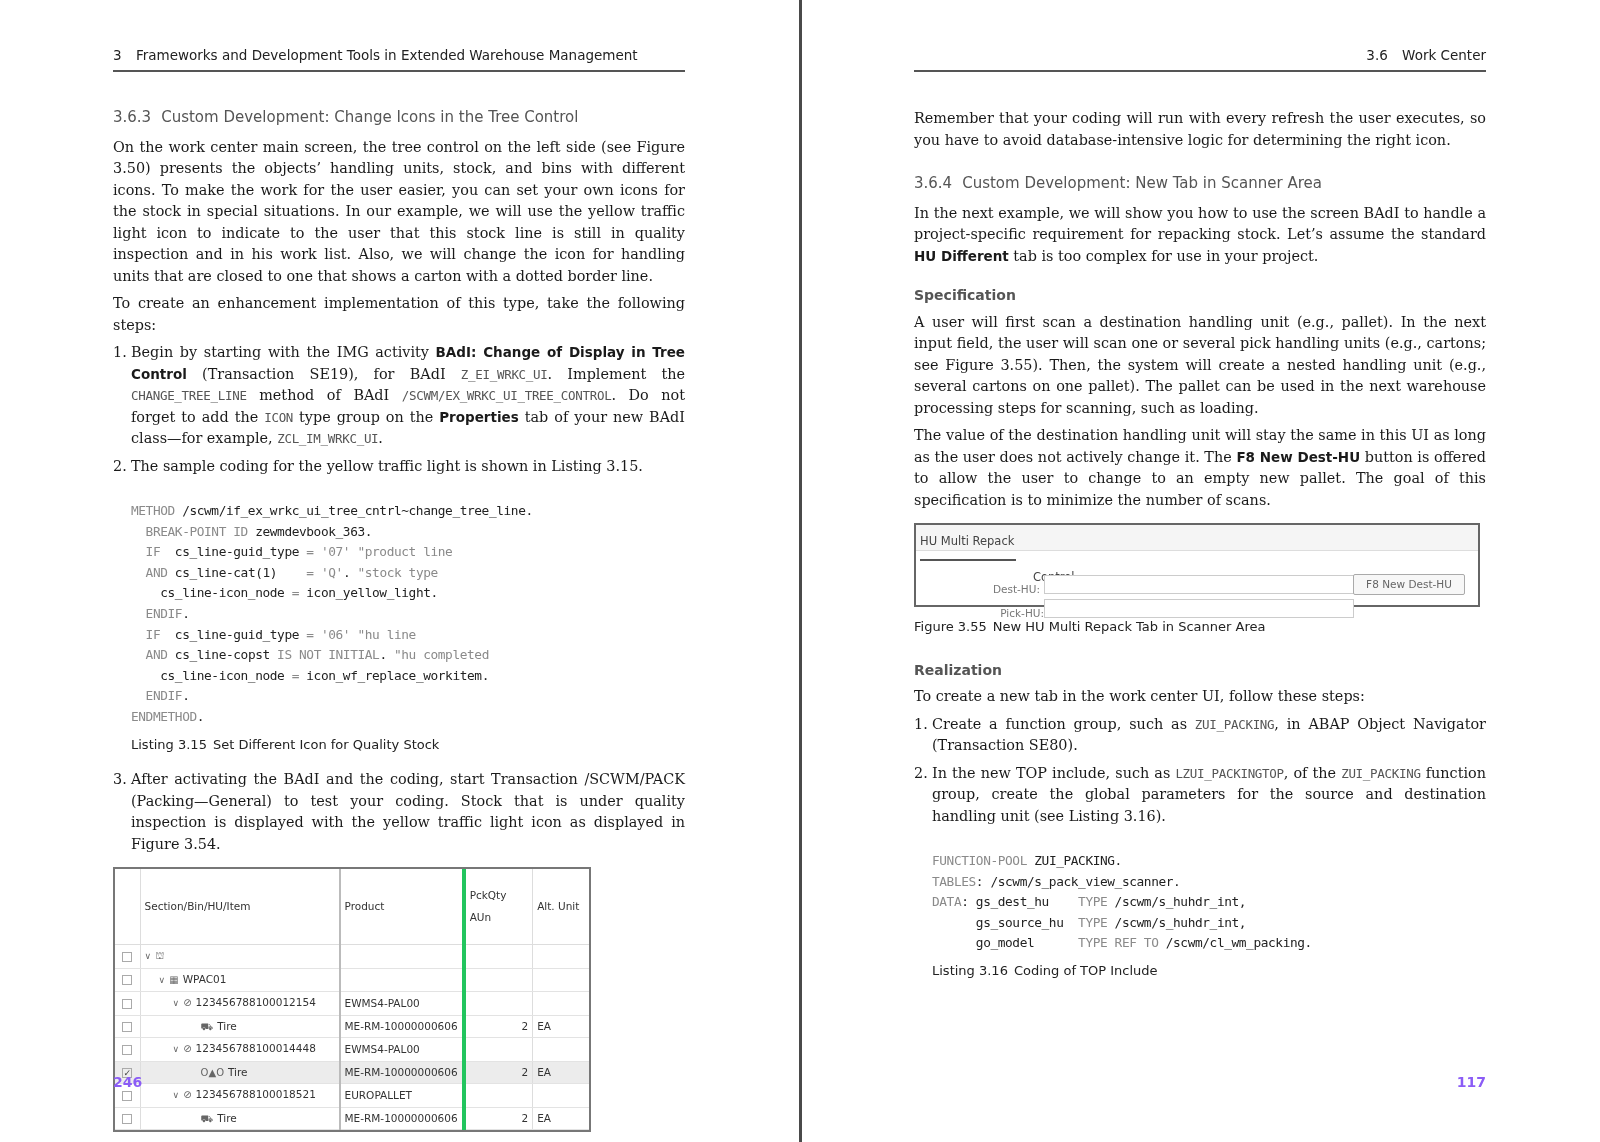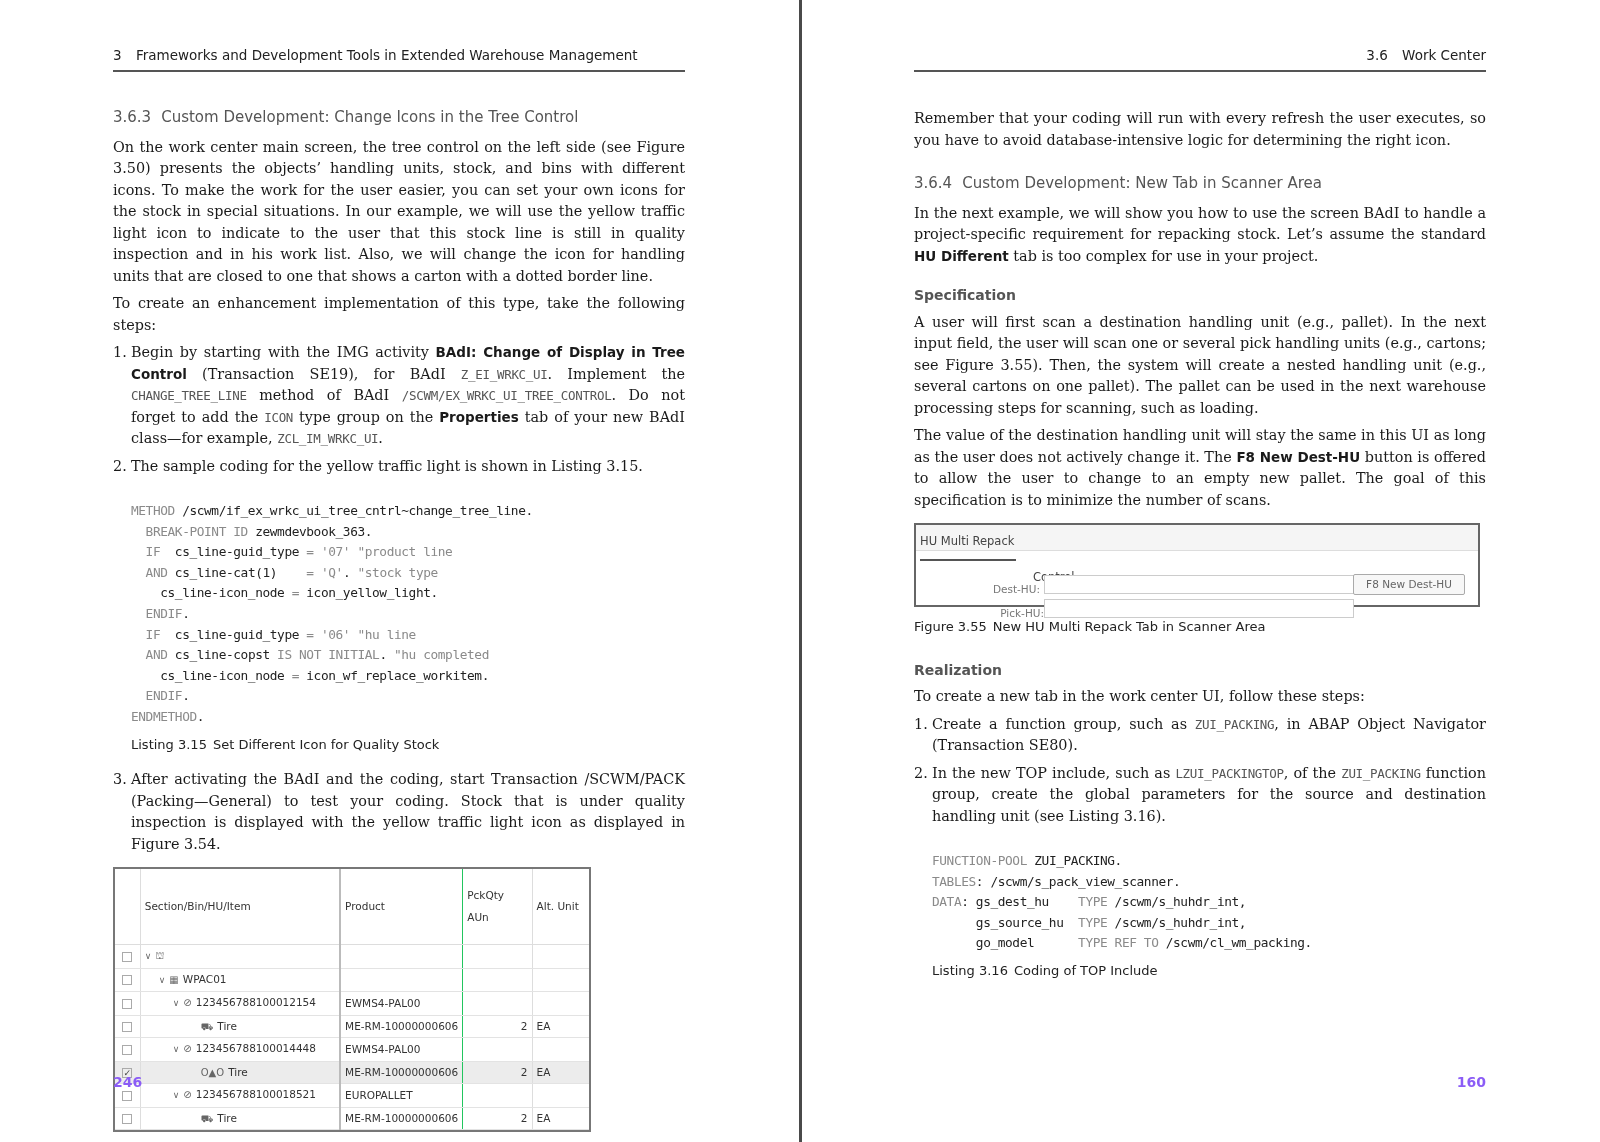--- a/index.html
+++ b/index.html
@@ -41,21 +41,21 @@
   .caption b { font-weight: normal; margin-right: 6px; }
   .caption.indent { margin-left: 18px; }
 
   
   .tree-fig { width: 478px; border: 2px solid #777; margin-top: 12px; font-family: "DejaVu Sans", sans-serif; font-size: 10.5px; color: #333; }
   .tree-fig table { width: 100%; border-collapse: collapse; }
   .tree-fig th { font-weight: normal; text-align: left; height: 24px; padding: 16px 4px; border-bottom: 1px solid #ddd; color: #333; }
   .tree-fig td { height: 18px; padding: 0 4px; border-bottom: 1px solid #e3e3e3; white-space: nowrap; }
   .tree-fig .c-chk { width: 26px; text-align: center; border-right: 1px solid #ddd; }
   .tree-fig .c-item { width: 202px; border-right: 2px solid #bbb; }
-  .tree-fig .c-prod { width: 118px; border-right: 1px solid #22c55e; }
+  .tree-fig .c-prod { width: 118px; border-right: 4px solid #22c55e; }
   .tree-fig .c-qty { width: 72px; text-align: right; border-right: 1px solid #ddd; }
   .tree-fig .c-unit { width: 60px; margin-left: 48px; }
   .tree-fig tr.sel td { background: #ececec; }
   .chkbox { display: inline-block; width: 10px; height: 10px; border: 1px solid #aaa; vertical-align: middle; font-size: 9px; line-height: 8px; text-align: center; color: #444; }
   .chev { display: inline-block; color: #666; font-size: 9px; margin-right: 4px; }
   .ticon { display: inline-block; color: #666; margin-right: 4px; font-size: 10px; }
 
   
   .repack-fig { width: 566px; height: 84px; border: 2px solid #666; margin-top: 12px; position: relative; font-family: "DejaVu Sans", sans-serif; background: #fff; }
   .repack-fig .tabs { height: 26px; background: #f5f5f5; border-bottom: 1px solid #ddd; position: relative; font-size: 11.5px; color: #444; }
@@ -244,14 +244,14 @@
     <pre class="code"><span><span class="kw">FUNCTION-POOL</span> ZUI_PACKING.</span>
 <span><span class="kw">TABLES</span>: /scwm/s_pack_view_scanner.</span>
 <span><span class="kw">DATA</span>: gs_dest_hu    <span class="kw">TYPE</span> /scwm/s_huhdr_int,</span>
 <span>      gs_source_hu  <span class="kw">TYPE</span> /scwm/s_huhdr_int,</span>
 <span>      go_model      <span class="kw">TYPE REF TO</span> /scwm/cl_wm_packing.</span></pre>
     <div class="caption indent">
       <b>Listing 3.16</b><span>Coding of TOP Include</span>
     </div>
   </div>
 
-  <div class="pageno" style="right:0;">160</div>
+  <div class="pageno" style="right:0;">117</div>
 </div>
 
 </body></html>

